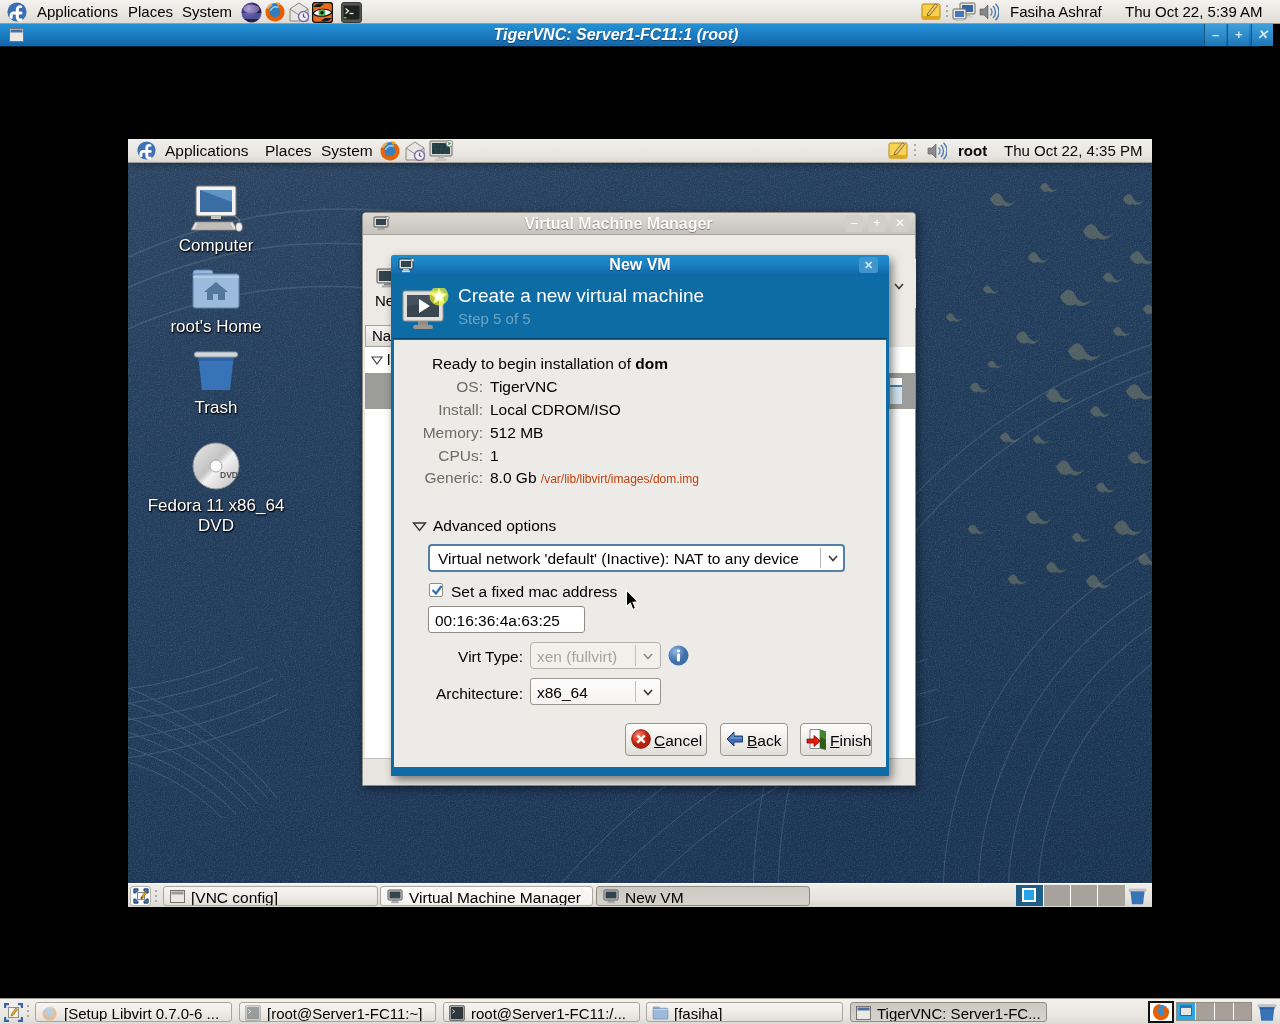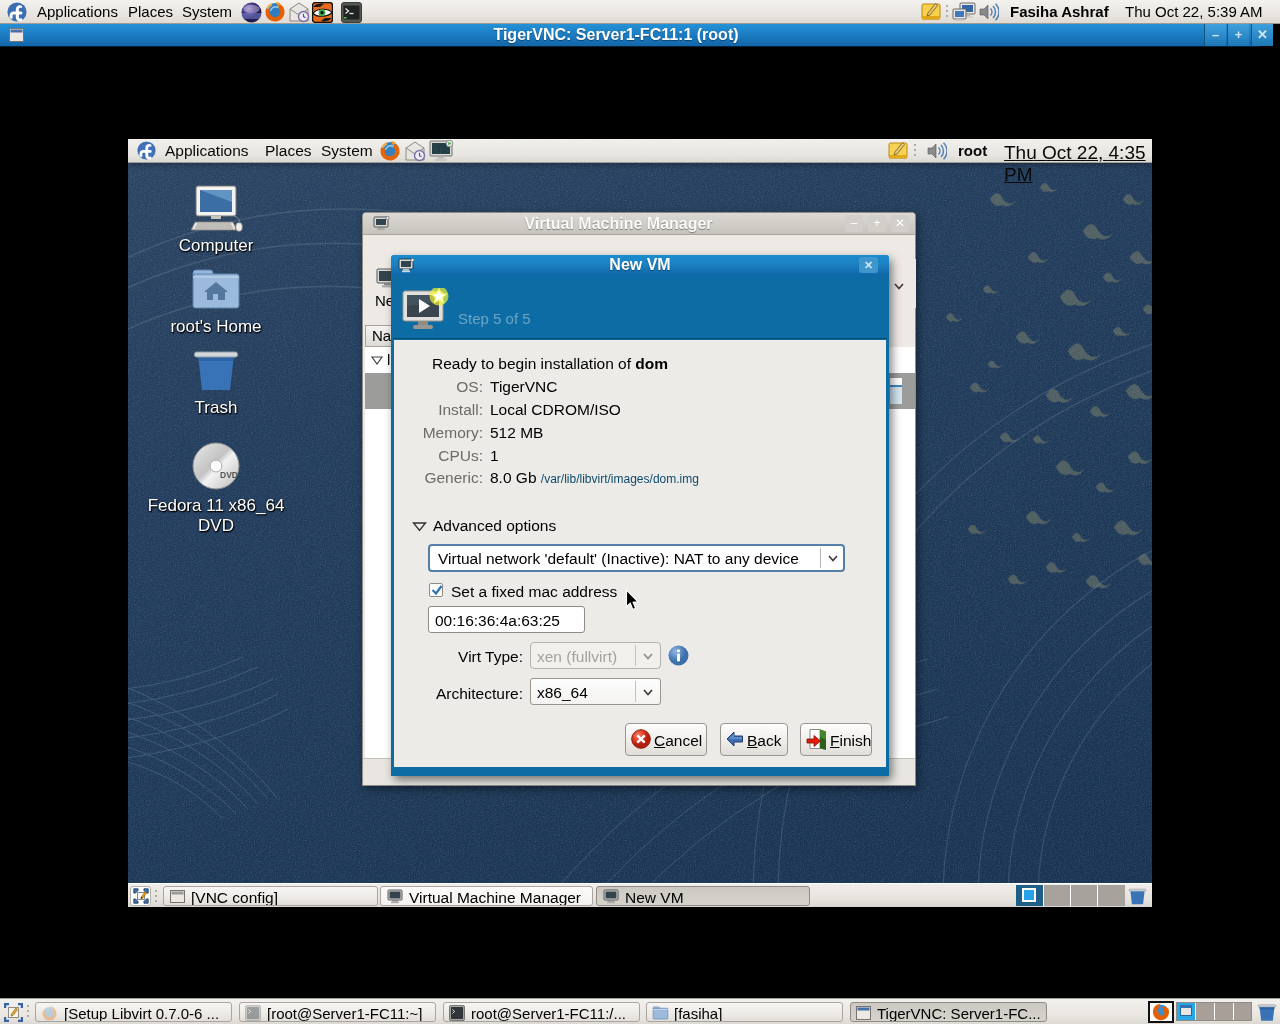--- a/index.html
+++ b/index.html
@@ -9,21 +9,21 @@
 
 
 #host-panel { left:0; top:0; width:1280px; height:24px;
   background:linear-gradient(#f4f2ef,#e9e6e1 60%,#dedad4);
   border-bottom:1px solid #9e9a94; }
 .hmenu { font-size:15px; color:#000; line-height:24px; }
 
 
 #vnc-title { left:0; top:24px; width:1260px; height:23px;
   background:linear-gradient(#2491d6,#1c7ec4 45%,#1365a8);
-  border-bottom:1px solid #06233c; }
+  border-bottom:1px solid #06233c;font-style:italic; }
 #vnc-title .t { left:0; width:1232px; text-align:center; color:#fff; font-weight:bold;
   font-size:16px; line-height:21px; text-shadow:0 1px 1px rgba(0,0,0,.4); }
 .tbtn { top:0px; width:22px; height:22px;
   background:linear-gradient(#3fa0dc,#1e77b6); border-left:1px solid #15567e;
   color:#cfe7f5; text-align:center; font-weight:bold; font-size:13px; line-height:22px;}
 
 
 #desk { left:128px; top:139px; width:1024px; height:768px;
   background:linear-gradient(160deg,#2b4462 0%,#223c5c 30%,#1d3857 60%,#193353 85%,#173150 100%);
   overflow:hidden; }
@@ -151,21 +151,21 @@
     <rect x="13" y="12" width="5" height="2" fill="#bab6b0"></rect>
     <rect x="10" y="14" width="11" height="2" rx="1" fill="#d3d0ca"></rect>
     <rect x="1" y="7" width="13" height="10" rx="1" fill="#e8e6e2" stroke="#6d6a65"></rect>
     <rect x="3" y="9" width="9" height="6" fill="#4178be"></rect>
     <rect x="4" y="17" width="7" height="2" fill="#c8c4be"></rect>
   </svg>
   <svg class="abs" style="left:978px;top:2px;" width="21" height="20" viewBox="0 0 21 20">
     <path d="M2 7 L6 7 L10 3 L10 17 L6 13 L2 13 Z" fill="#888" stroke="#555" stroke-width=".6"></path>
     <path d="M12.5 6.5 A5 5 0 0 1 12.5 13.5 M15 4 A8.5 8.5 0 0 1 15 16 M17.5 1.8 A11.5 11.5 0 0 1 17.5 18.2" stroke="#4f7daf" stroke-width="1.5" fill="none"></path>
   </svg>
-  <span class="abs" style="left:1010px;top:3px;font-size:15px;font-weight:bold;">Fasiha Ashraf</span>
+  <span class="abs" style="left:1010px;top:3px;font-size:15px;font-weight:normal;">Fasiha Ashraf</span>
   <span class="abs" style="left:1125px;top:3px;font-size:15px;">Thu Oct 22,  5:39 AM</span>
 </div>
 
 <div class="abs" id="vnc-title">
   <svg class="abs" style="left:9px;top:4px;" width="15" height="14" viewBox="0 0 15 14">
     <rect x="0.5" y="0.5" width="14" height="13" fill="#ece9e4" stroke="#76726c"></rect>
     <rect x="1.5" y="1.5" width="12" height="3" fill="#4a6fa5"></rect>
   </svg>
   <div class="abs t">TigerVNC: Server1-FC11:1 (root)</div>
   <div class="abs tbtn" style="left:1204px;">–</div>
@@ -211,21 +211,21 @@
       <rect x="1" y="2" width="18" height="15" rx="1.5" fill="#f7d14e" stroke="#b8860b"></rect>
       <rect x="1" y="14" width="18" height="3.5" fill="#e0a818"></rect>
       <path d="M14.5 1.5 L7 11 L6 14 L9 13 L16.5 3.5 Z" fill="#e8c87a" stroke="#8a6d1e" stroke-width="1"></path>
     </svg>
     <div class="abs" style="left:786px;top:5px;width:2px;height:14px;background:repeating-linear-gradient(#aaa 0 2px,transparent 2px 5px);"></div>
     <svg class="abs" style="left:798px;top:2px;" width="21" height="20" viewBox="0 0 21 20">
       <path d="M2 7 L6 7 L10 3 L10 17 L6 13 L2 13 Z" fill="#888" stroke="#555" stroke-width=".6"></path>
       <path d="M12.5 6.5 A5 5 0 0 1 12.5 13.5 M15 4 A8.5 8.5 0 0 1 15 16 M17.5 1.8 A11.5 11.5 0 0 1 17.5 18.2" stroke="#4f7daf" stroke-width="1.5" fill="none"></path>
     </svg>
     <span class="abs" style="left:830px;top:3px;font-size:15px;font-weight:bold;">root</span>
-    <span class="abs" style="left:876px;top:3px;font-size:19px;text-decoration:underline;">Thu Oct 22,  4:35 PM</span>
+    <span class="abs" style="left:876px;top:3px;font-size:15px;">Thu Oct 22,  4:35 PM</span>
   </div>
 
   <svg class="abs" style="left:0;top:0;" width="1024" height="768" viewBox="0 0 1024 768">
     <defs>
       <filter id="noise" x="0" y="0" width="100%" height="100%">
         <feTurbulence type="fractalNoise" baseFrequency="0.8" numOctaves="2" result="t"></feTurbulence>
         <feColorMatrix in="t" type="matrix" values="0 0 0 0 0.72  0 0 0 0 0.8  0 0 0 0 0.88  0.6 0.6 0.6 0 -0.78"></feColorMatrix>
       </filter>
     </defs>
     <rect x="0" y="0" width="1024" height="768" filter="url(#noise)" opacity=".28"></rect>
@@ -397,34 +397,35 @@
     <svg class="abs" style="left:10px;top:33px;" width="48" height="46" viewBox="0 0 48 46">
       <rect x="2" y="3" width="40" height="30" rx="2" fill="#e2e0dc" stroke="#9a968f"></rect>
       <rect x="6" y="7" width="32" height="22" fill="#39464f"></rect>
       <path d="M6 7 L38 7 L38 14 L6 18 Z" fill="#46555f" opacity=".8"></path>
       <path d="M18 11 L29 18 L18 25 Z" fill="#fff"></path>
       <rect x="17" y="33" width="10" height="4" fill="#8f8b85"></rect>
       <rect x="12" y="37" width="20" height="4" rx="2" fill="#9b968f"></rect>
       <circle cx="38" cy="8" r="9.5" fill="#eef235" opacity=".7"></circle>
       <path d="M38 1 L40.2 5.6 L45.2 6.2 L41.5 9.6 L42.5 14.5 L38 12 L33.5 14.5 L34.5 9.6 L30.8 6.2 L35.8 5.6 Z" fill="#fff" stroke="#f5f86a" stroke-width="1.2"></path>
     </svg>
+    <div class="abs" style="left:67px;top:30px;color:#fff;font-size:19px;">Create a new virtual machine</div>
     <div class="abs" style="left:67px;top:55px;color:#6aa4c4;font-size:15px;">Step 5 of 5</div>
 
     <div class="abs" id="dlg-body">
       <div class="abs val" style="left:14px;top:15px;margin-left:24px;">Ready to begin installation of <b>dom</b></div>
       <div class="abs glabel" style="left:0;top:38px;width:89px;text-align:right;">OS:</div>
       <div class="abs val" style="left:96px;top:38px;">TigerVNC</div>
       <div class="abs glabel" style="left:0;top:61px;width:89px;text-align:right;">Install:</div>
       <div class="abs val" style="left:96px;top:61px;">Local CDROM/ISO</div>
       <div class="abs glabel" style="left:0;top:84px;width:89px;text-align:right;">Memory:</div>
       <div class="abs val" style="left:96px;top:84px;">512 MB</div>
       <div class="abs glabel" style="left:0;top:107px;width:89px;text-align:right;">CPUs:</div>
       <div class="abs val" style="left:96px;top:107px;">1</div>
       <div class="abs glabel" style="left:0;top:129px;width:89px;text-align:right;">Generic:</div>
-      <div class="abs val" style="left:96px;top:129px;">8.0 Gb <span style="font-size:12px;color:#0c4a6e;">/var/lib/libvirt/images/dom.img</span></div>
+      <div class="abs val" style="left:96px;top:129px;">8.0 Gb <span style="font-size:12px;color:#c2410c;">/var/lib/libvirt/images/dom.img</span></div>
 
       <svg class="abs" style="left:18px;top:181px;" width="15" height="11" viewBox="0 0 15 11">
         <path d="M1.5 2 L13.5 2 L7.5 9.5 Z" fill="none" stroke="#333" stroke-width="1.4"></path>
       </svg>
       <div class="abs val" style="left:39px;top:177px;">Advanced options</div>
 
       <div class="abs" style="left:34px;top:204px;width:417px;height:28px;background:#fff;border:2px solid #537fa8;border-radius:4px;"></div>
       <div class="abs val" style="left:44px;top:210px;">Virtual network 'default' (Inactive): NAT to any device</div>
       <div class="abs" style="left:426px;top:208px;width:1px;height:20px;background:#b9b5af;"></div>
       <svg class="abs" style="left:432px;top:212px;" width="14" height="12" viewBox="0 0 14 12">

